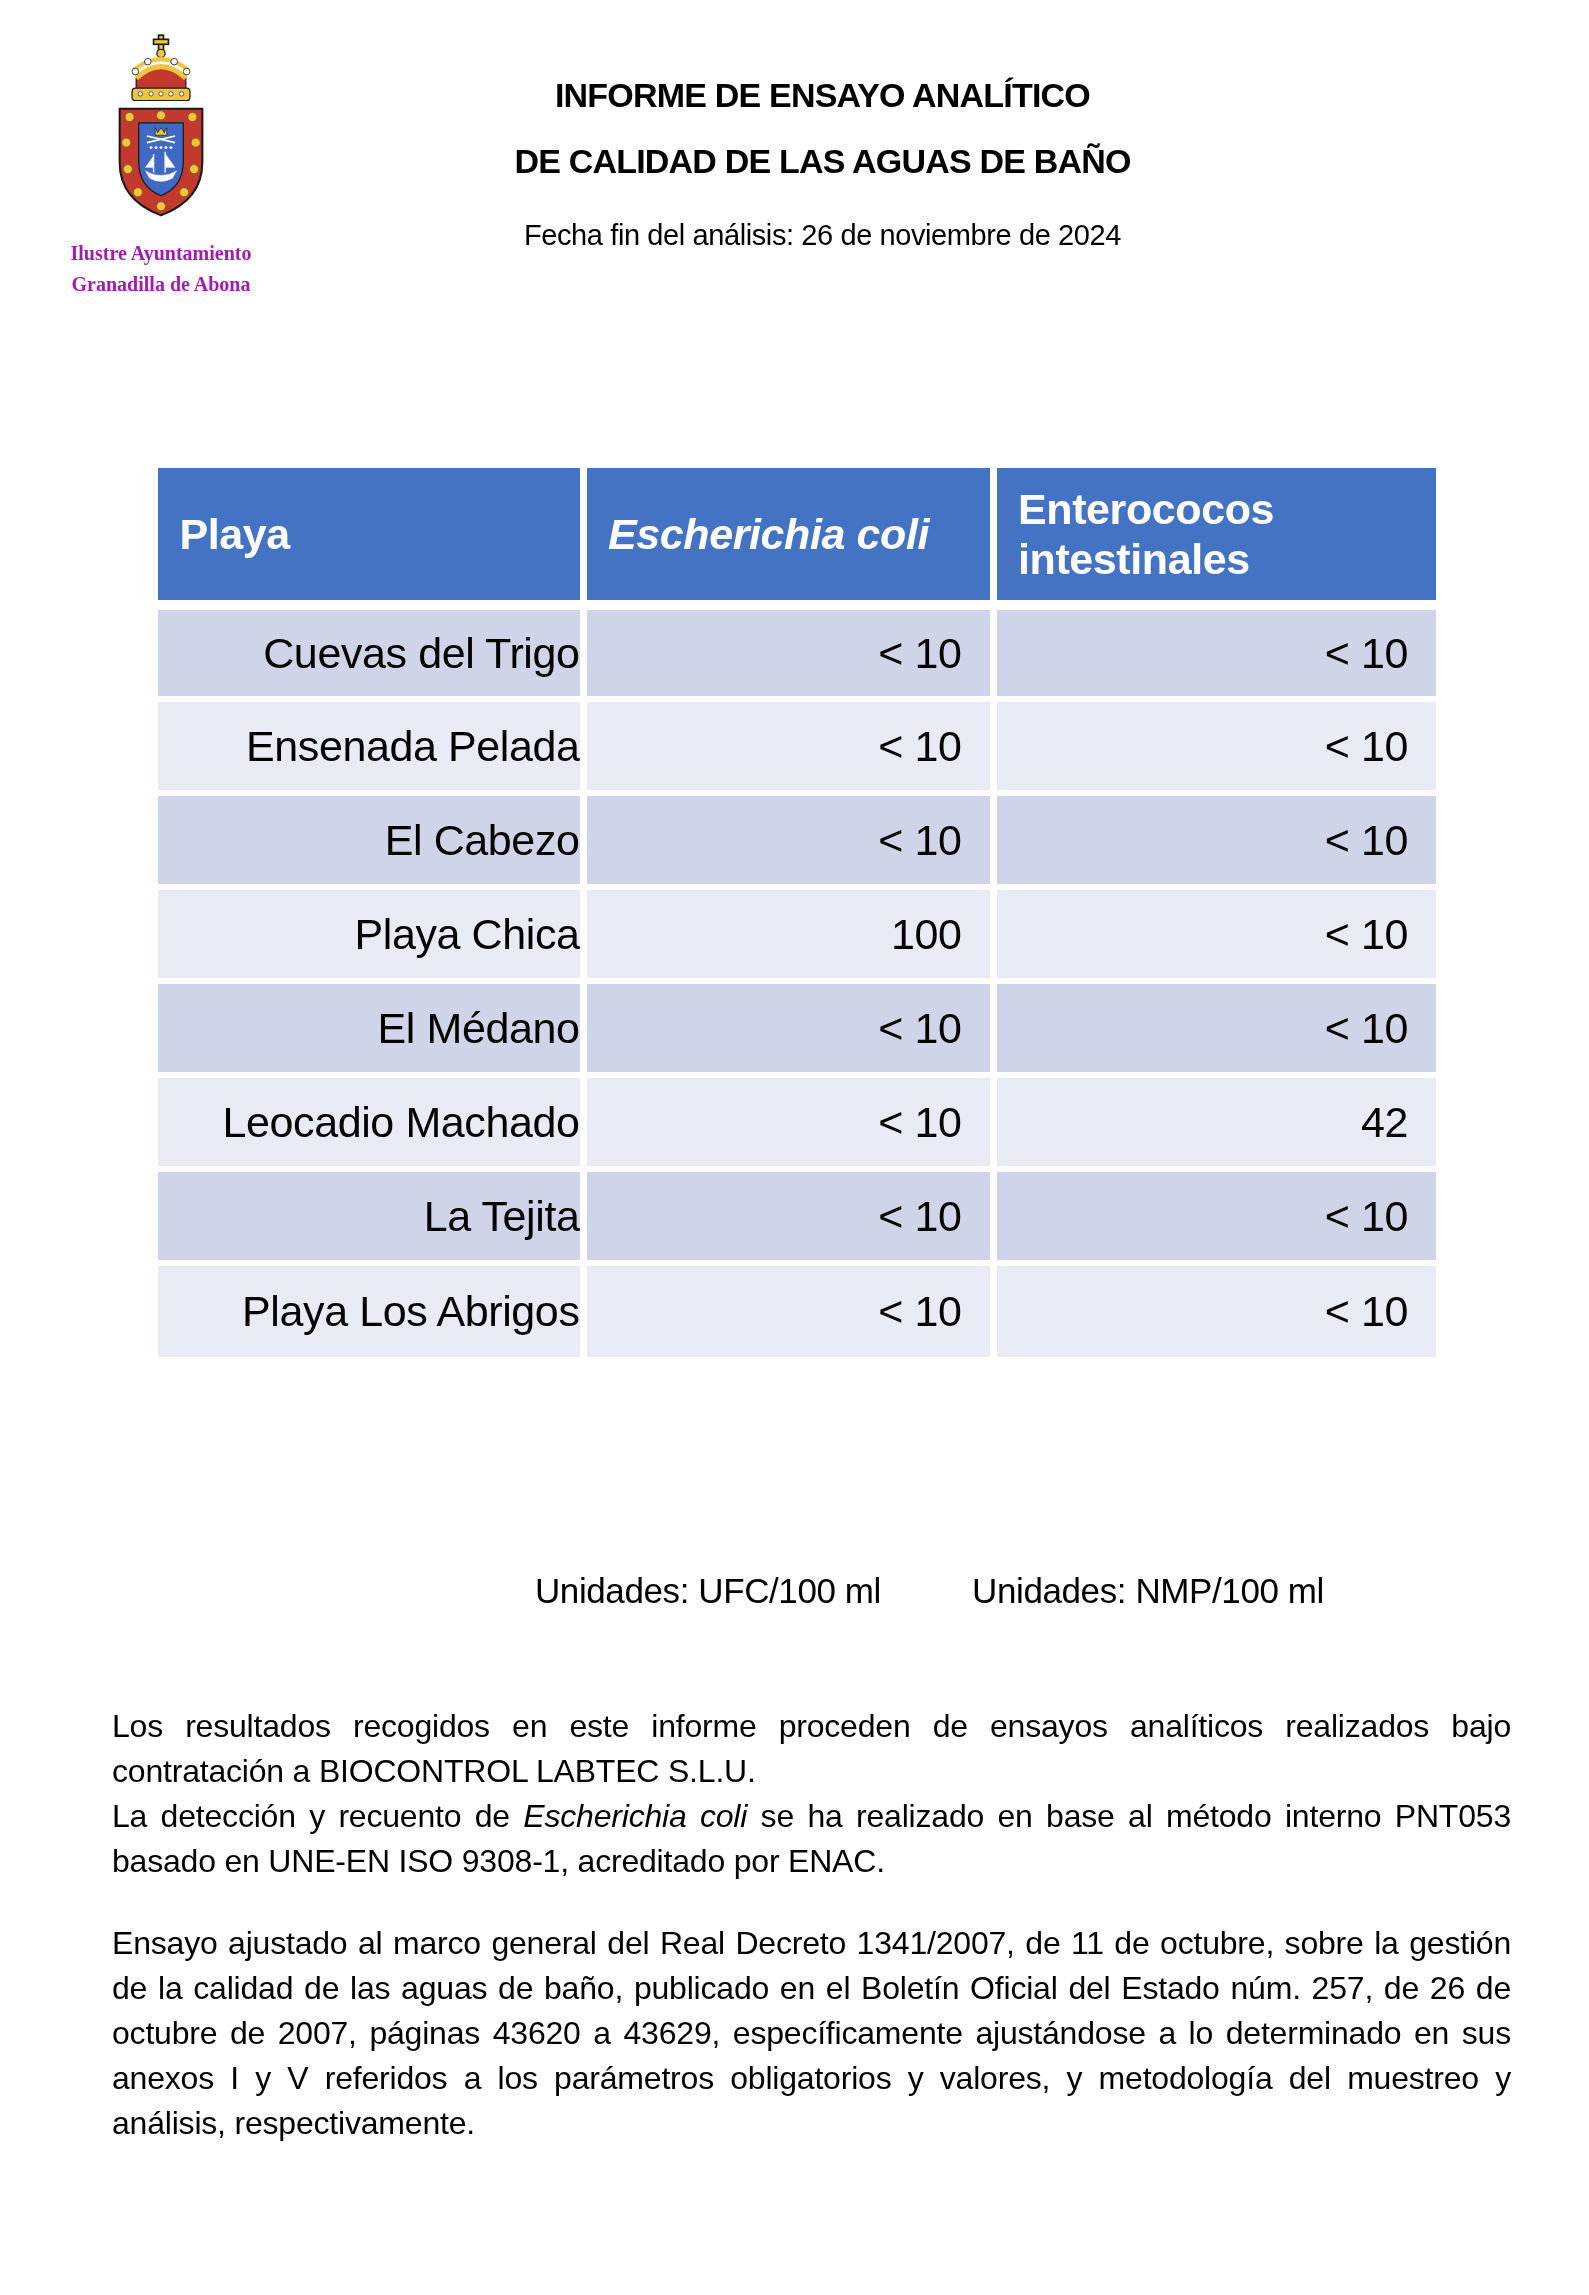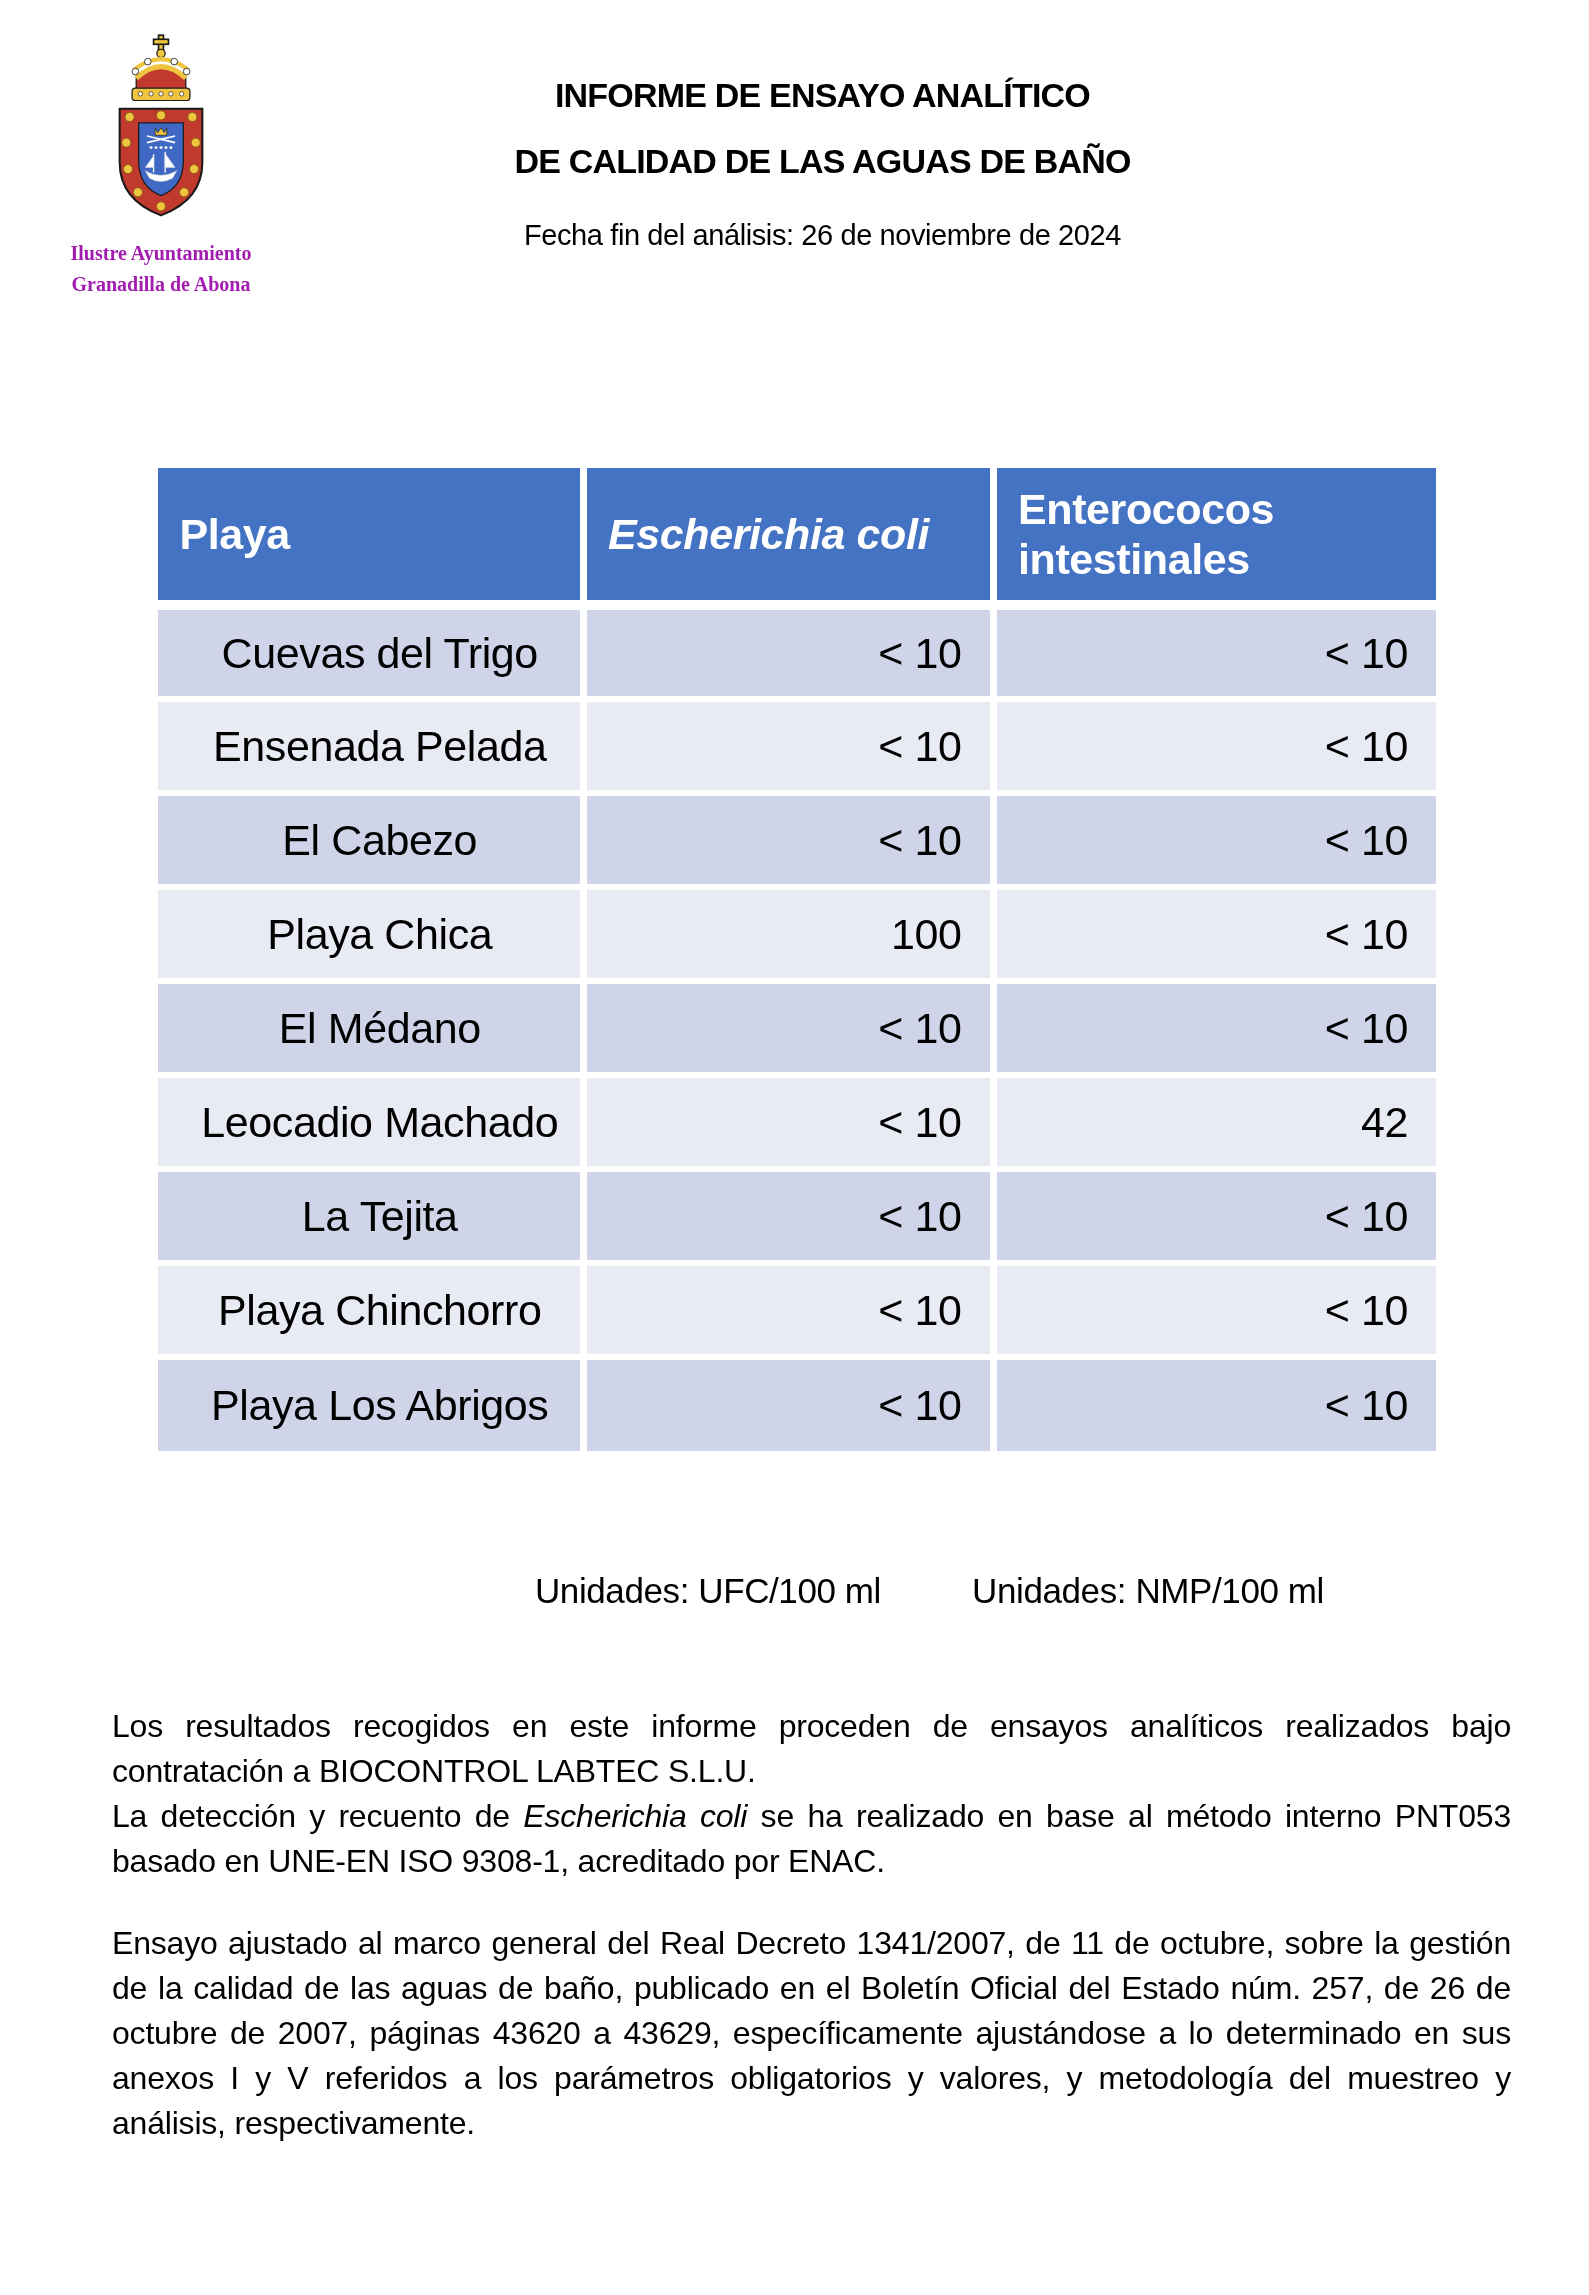--- a/index.html
+++ b/index.html
@@ -50,21 +50,21 @@
   }
   col.c1{width:425px;} col.c2{width:410px;} col.c3{width:443px;}
   th,td{vertical-align:middle;}
   th{
     background:var(--header_blue);color:#ffffff;
     height:137px;font-size:43px;font-weight:700;line-height:50px;
     text-align:left;padding-left:21.5px;padding-right:16.6px;
   }
   th.h-ecoli{font-style:italic;}
   td{height:94px;font-size:43px;}
-  td.c-name{text-align:center;padding-left:22px;}
+  td.c-name{text-align:right;padding-left:22px;}
   td.c-val{text-align:right;padding-right:28px;}
   .col2,.col3{border-left:7.5px solid #ffffff;}
   tbody td{border-top:6.6px solid #ffffff;}
   tbody tr:first-child td{border-top:10px solid #ffffff;}
   tbody tr:nth-child(odd) td{background:var(--row_dark);}
   tbody tr:nth-child(even) td{background:var(--row_light);}
 
   
   .units{position:absolute;top:1571px;left:0;width:1477px;height:41px;
          font-size:35px;letter-spacing:-0.4px;font-stretch:condensed;}
@@ -202,25 +202,20 @@
       <td class="col1 c-name">Leocadio Machado</td>
       <td class="col2 c-val">&lt; 10</td>
       <td class="col3 c-val">42</td>
     </tr>
     <tr>
       <td class="col1 c-name">La Tejita</td>
       <td class="col2 c-val">&lt; 10</td>
       <td class="col3 c-val">&lt; 10</td>
     </tr>
     <tr>
-      <td class="col1 c-name">Playa Chinchorro</td>
-      <td class="col2 c-val">&lt; 10</td>
-      <td class="col3 c-val">&lt; 10</td>
-    </tr>
-    <tr>
       <td class="col1 c-name">Playa Los Abrigos</td>
       <td class="col2 c-val">&lt; 10</td>
       <td class="col3 c-val">&lt; 10</td>
     </tr>
   </tbody>
 </table>
 
 <div class="units">
   <span class="u-ecoli">Unidades: UFC/100 ml</span>
   <span class="u-entero">Unidades: NMP/100 ml</span>

